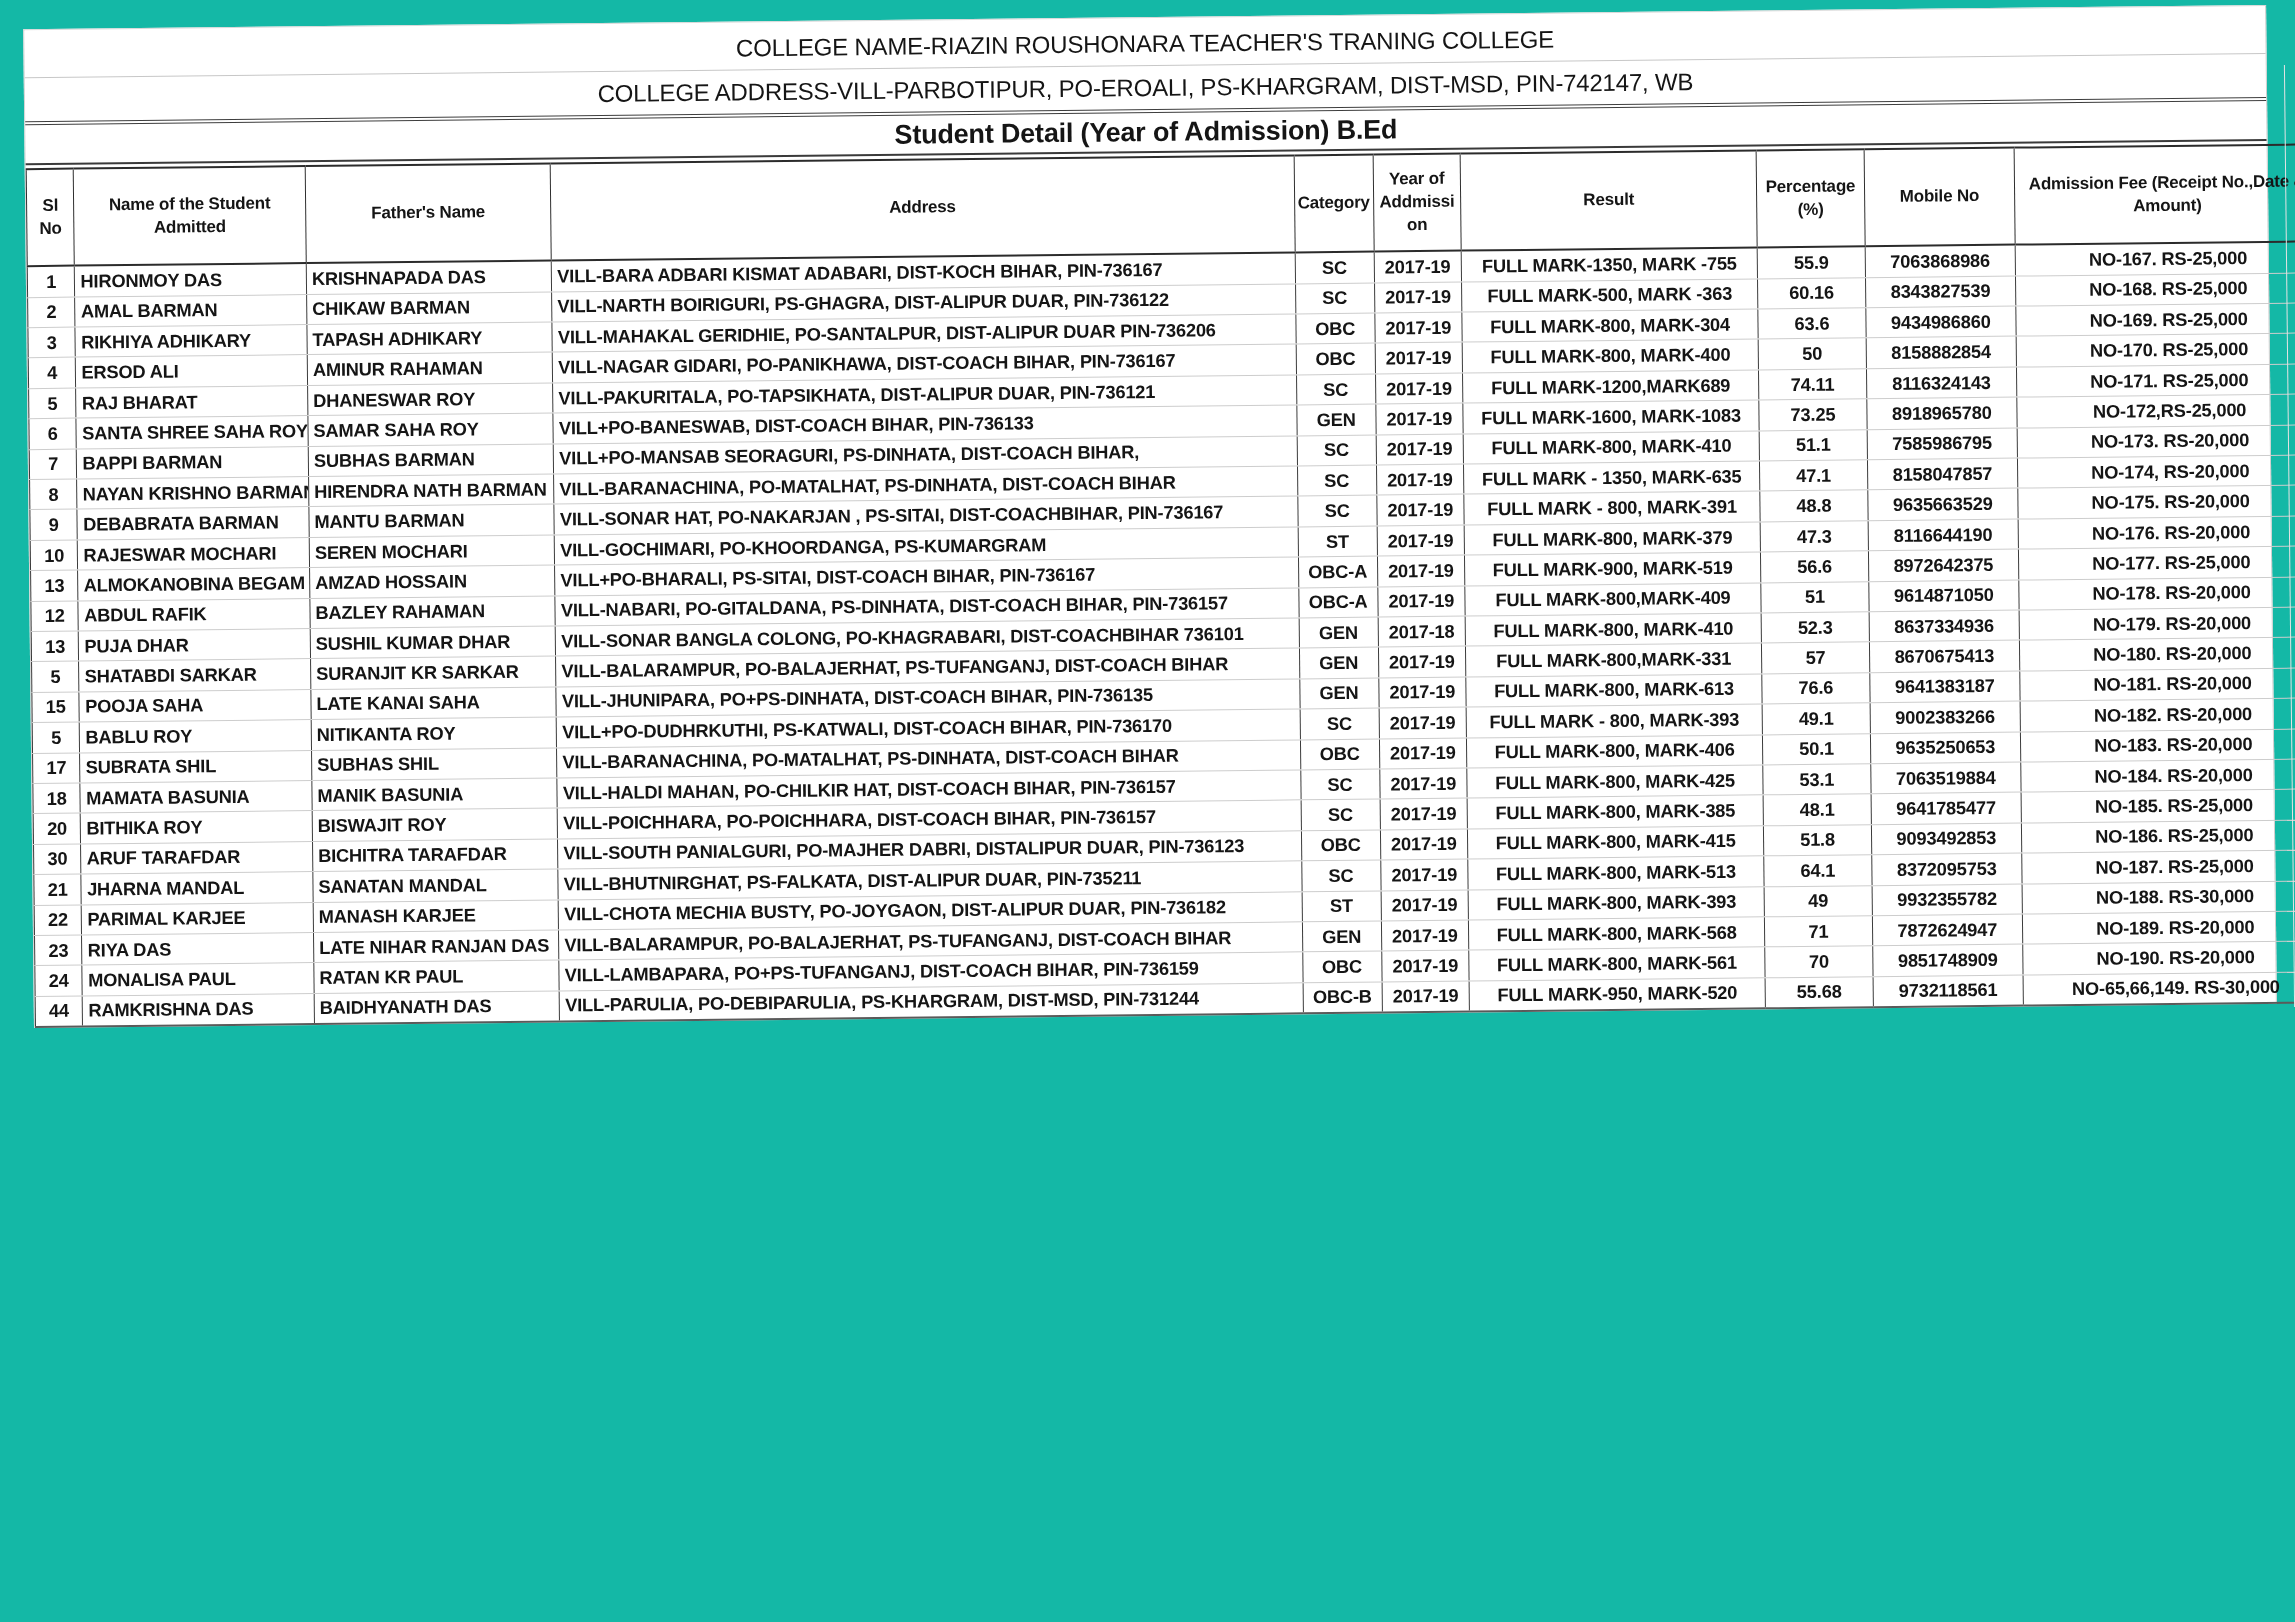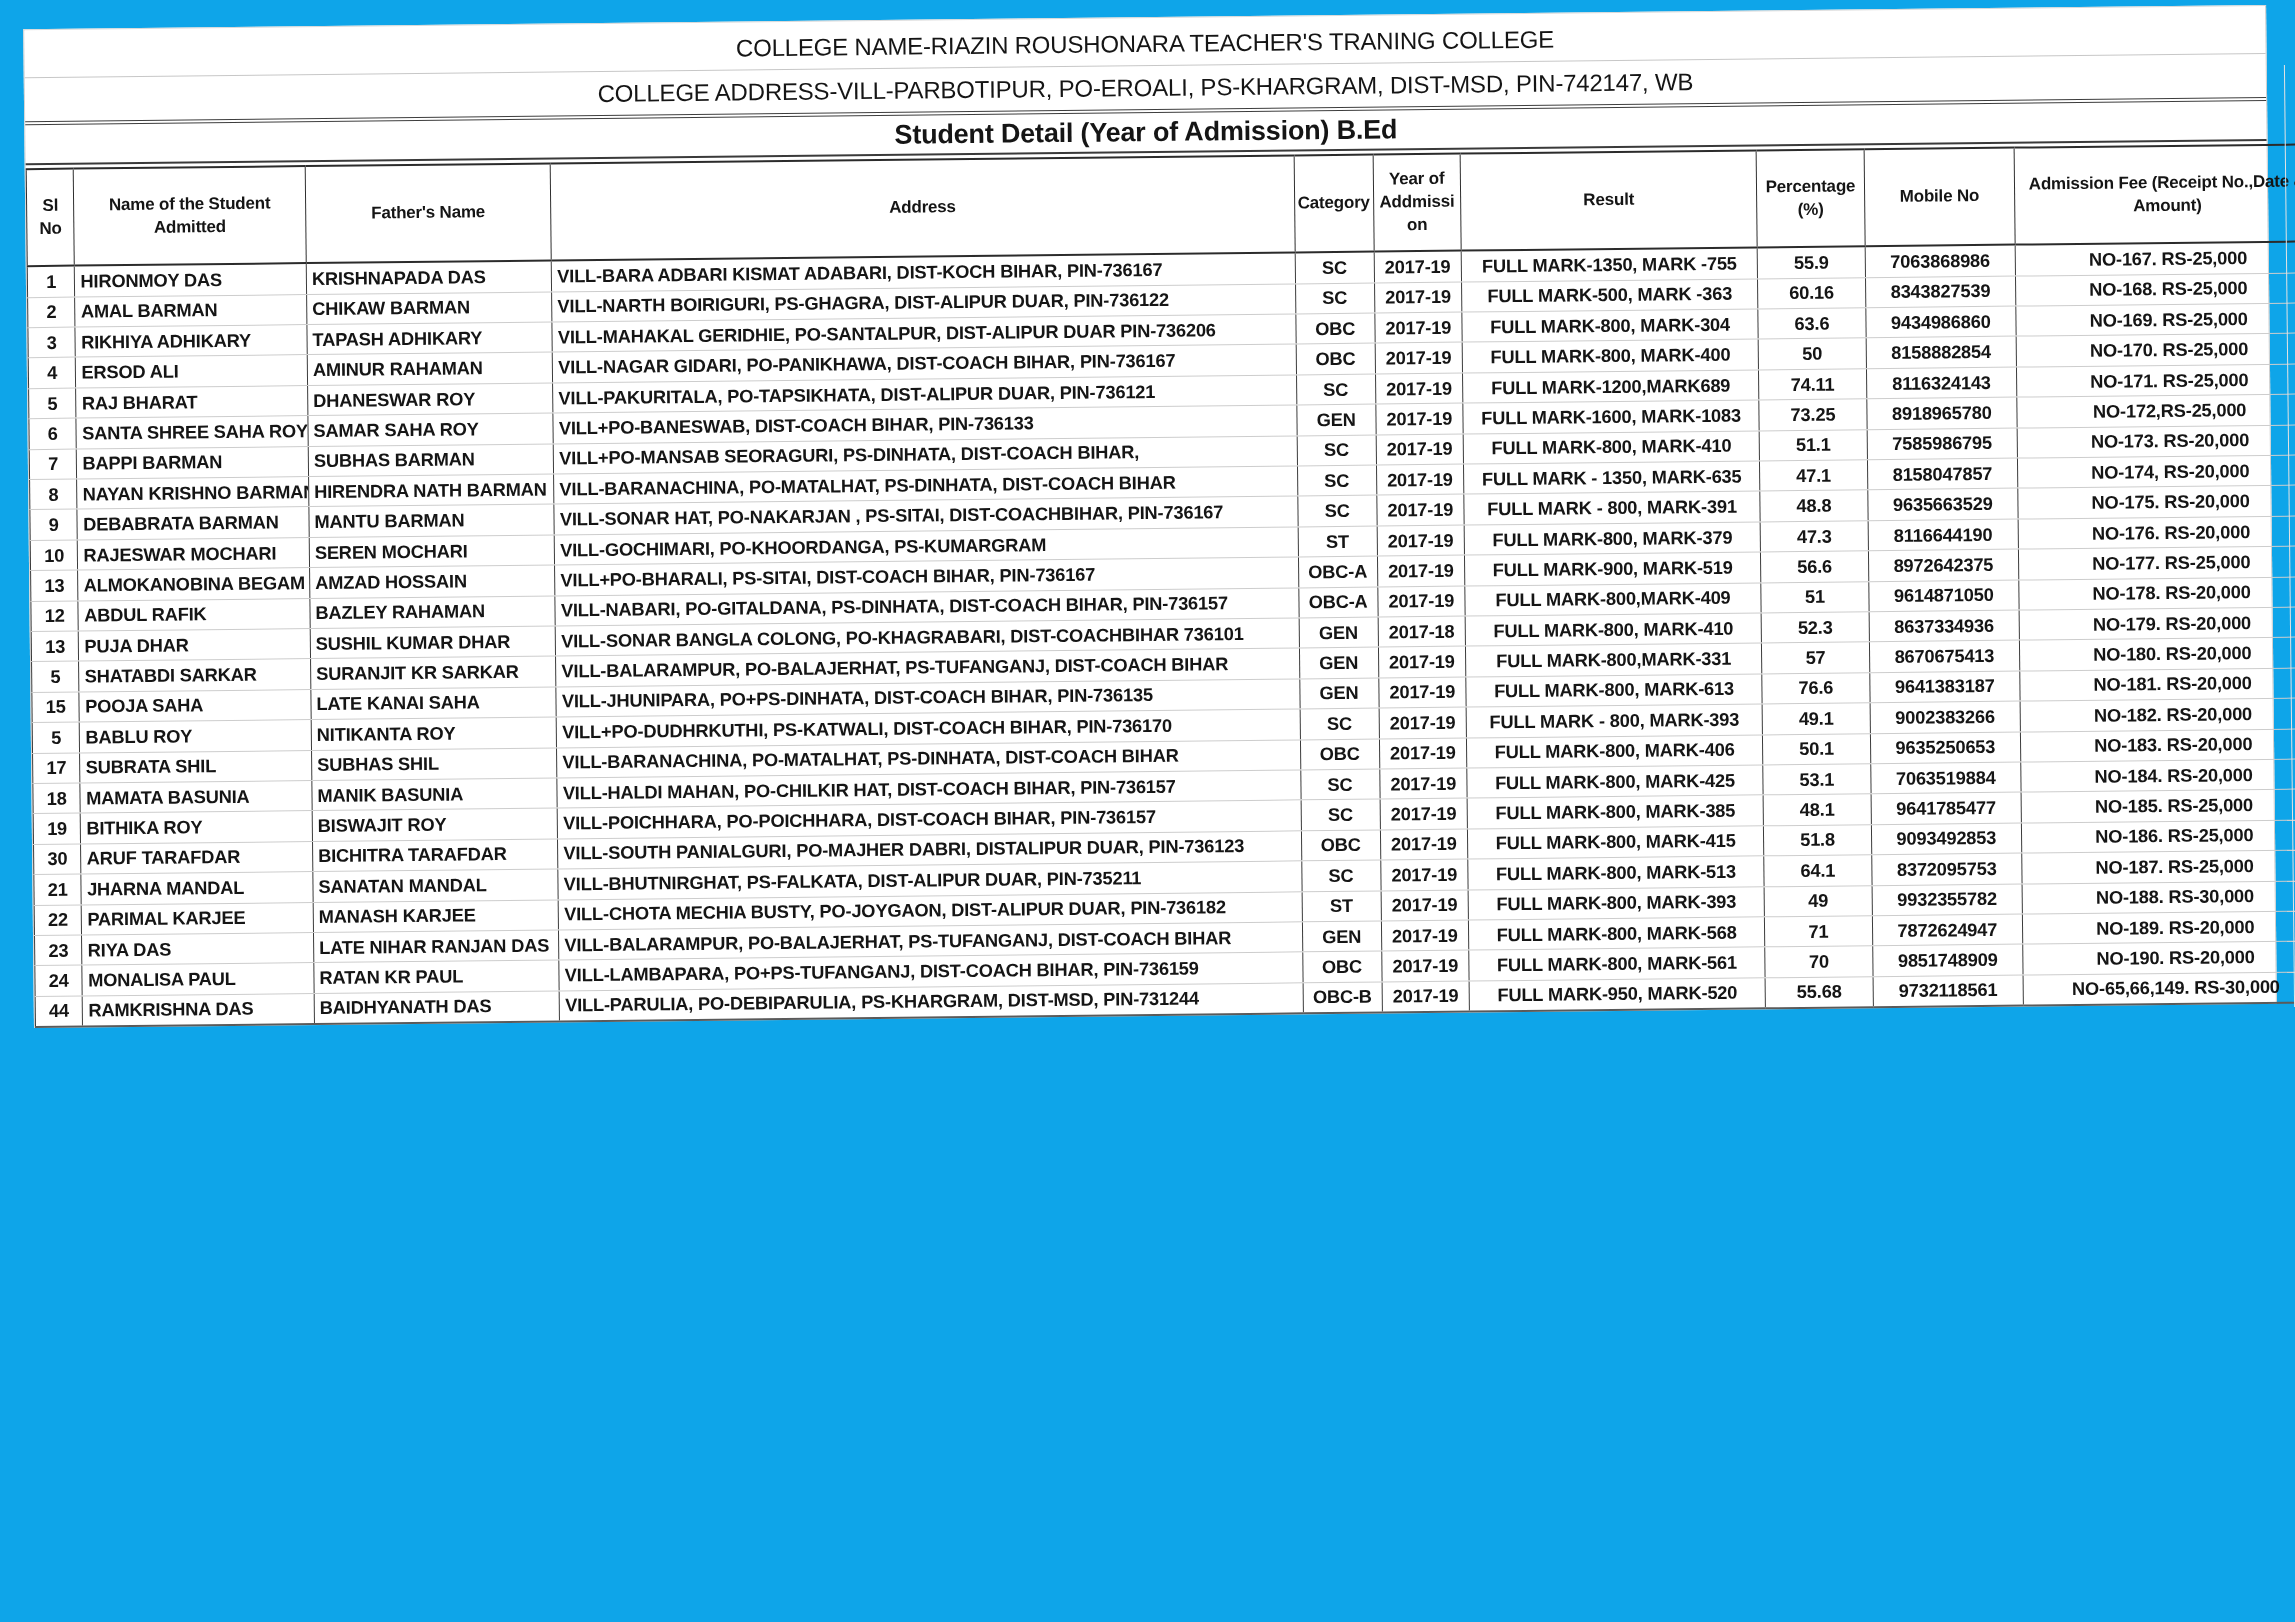--- a/index.html
+++ b/index.html
@@ -5,21 +5,21 @@
   html, body {
     margin: 0; padding: 0;
     width: 2295px; height: 1623px;
     background: #ffffff;
     font-family: "Liberation Sans", sans-serif;
     overflow: hidden;
   }
   .page {
     position: relative;
     width: 2295px; height: 1623px;
-    background: #0ea5e9;
+    background: #14b8a6;
     overflow: hidden;
   }
   .sheet {
     position: absolute;
     left: 27.5px; top: 17px;
     width: 2241px;
     transform: rotate(-0.62deg);
     transform-origin: 50% 45%;
     color: #151515;
     border-top: 1.3px solid #d9d9d9;
@@ -332,21 +332,21 @@
             <td class="c-father">MANIK BASUNIA</td>
             <td class="c-addr">VILL-HALDI MAHAN, PO-CHILKIR HAT, DIST-COACH BIHAR, PIN-736157</td>
             <td class="c-cat">SC</td>
             <td class="c-year">2017-19</td>
             <td class="c-result">FULL MARK-800, MARK-425</td>
             <td class="c-pct">53.1</td>
             <td class="c-mob">7063519884</td>
             <td class="c-fee">NO-184. RS-20,000</td>
           </tr>
           <tr>
-            <td class="c-sl">19</td>
+            <td class="c-sl">20</td>
             <td class="c-name">BITHIKA ROY</td>
             <td class="c-father">BISWAJIT ROY</td>
             <td class="c-addr">VILL-POICHHARA, PO-POICHHARA, DIST-COACH BIHAR, PIN-736157</td>
             <td class="c-cat">SC</td>
             <td class="c-year">2017-19</td>
             <td class="c-result">FULL MARK-800, MARK-385</td>
             <td class="c-pct">48.1</td>
             <td class="c-mob">9641785477</td>
             <td class="c-fee">NO-185. RS-25,000</td>
           </tr>

